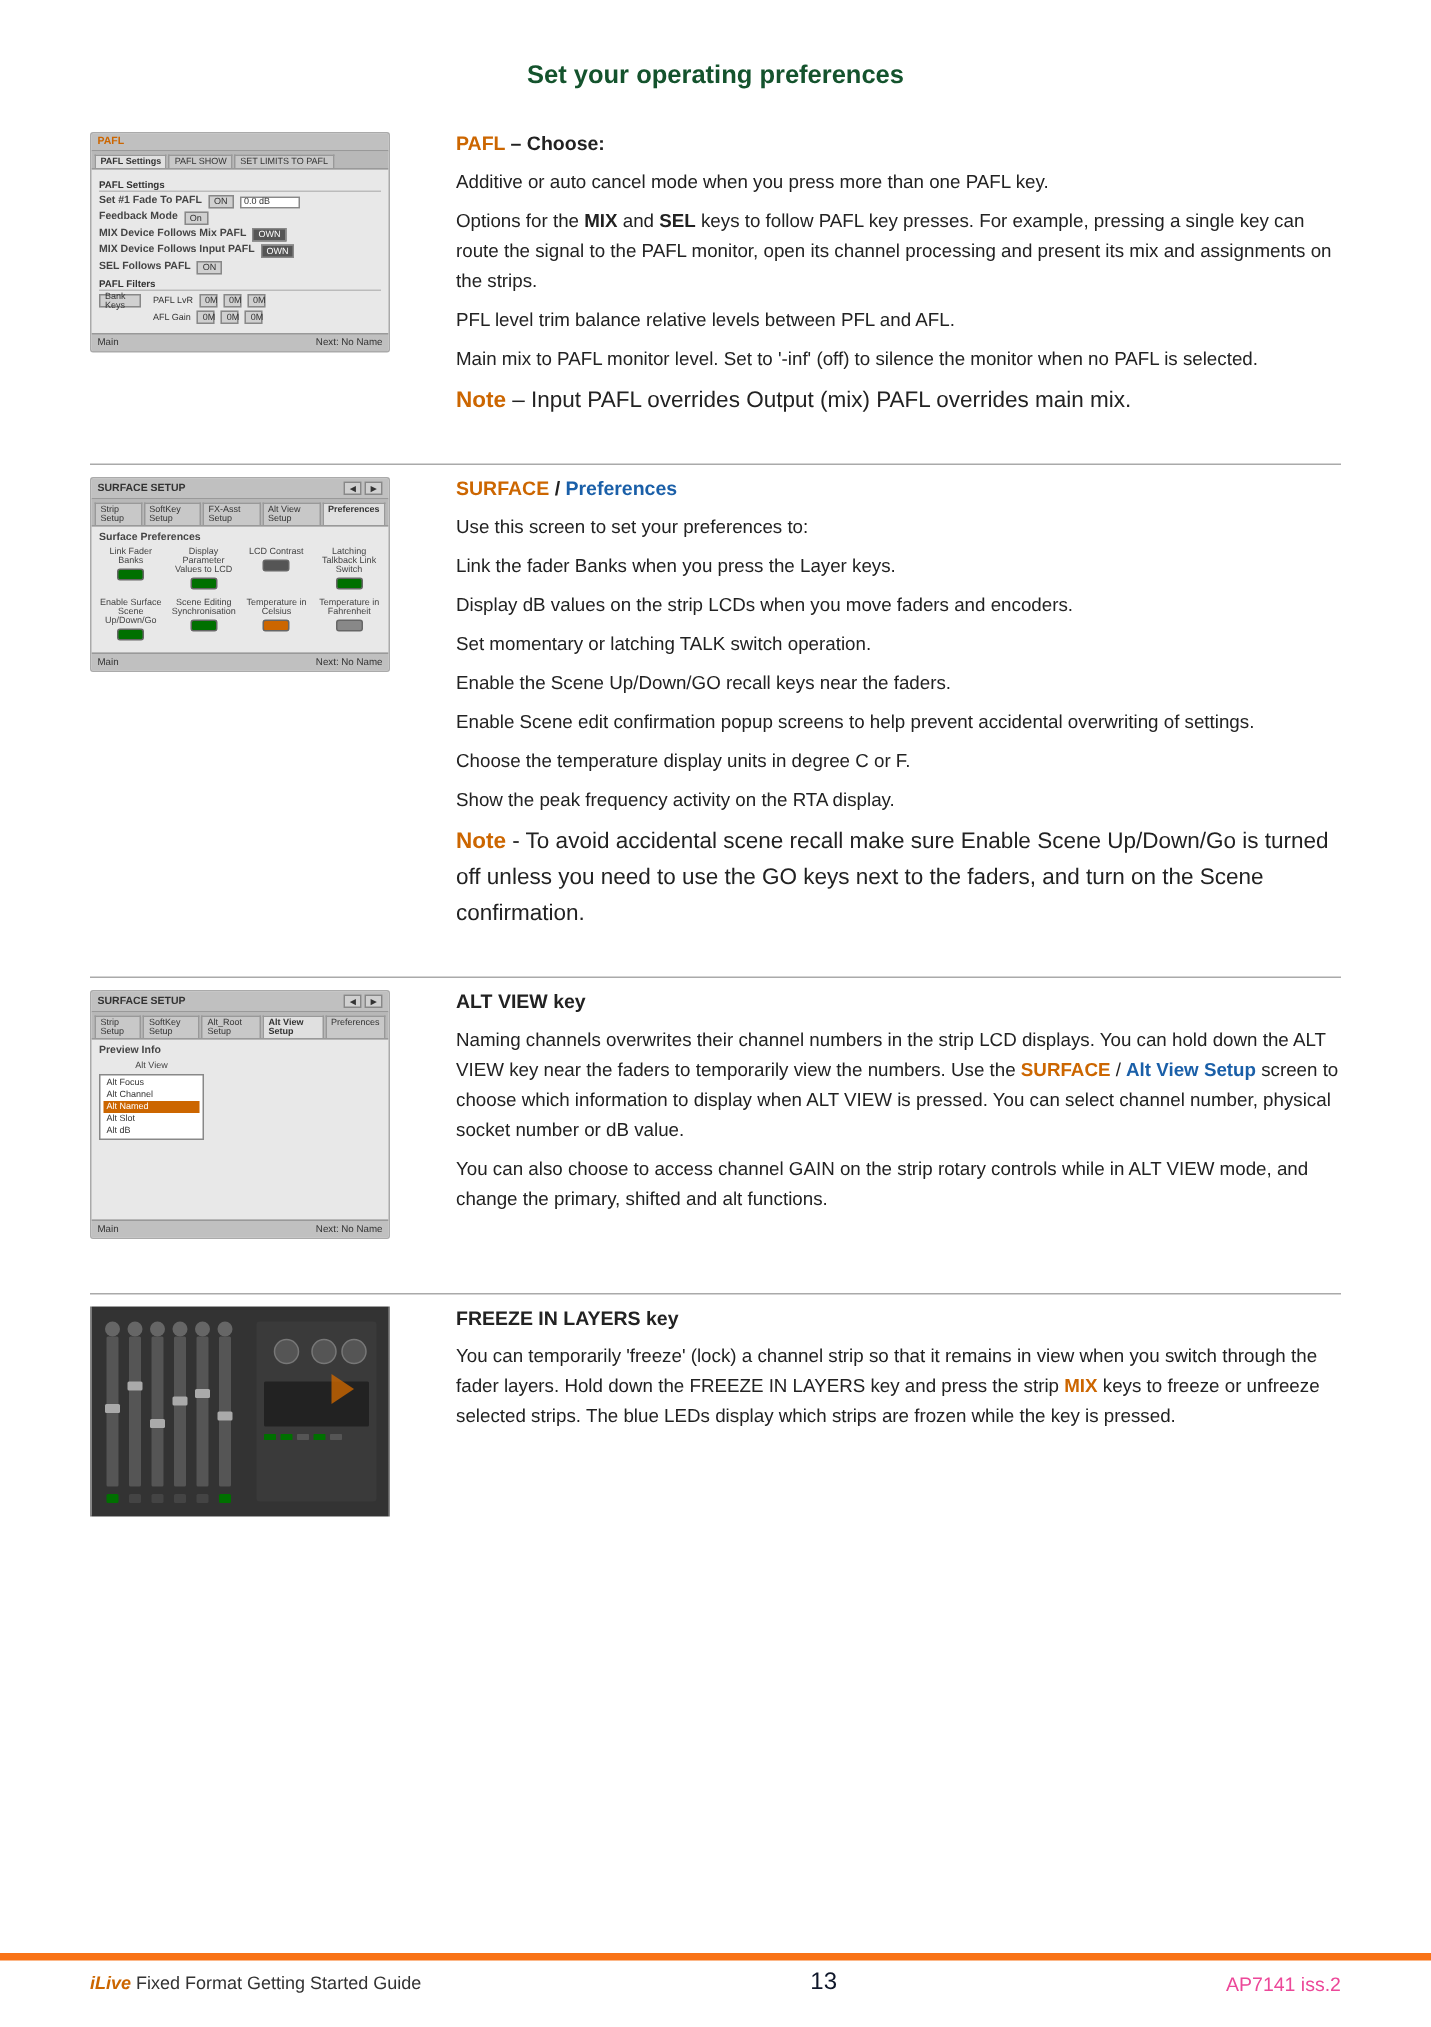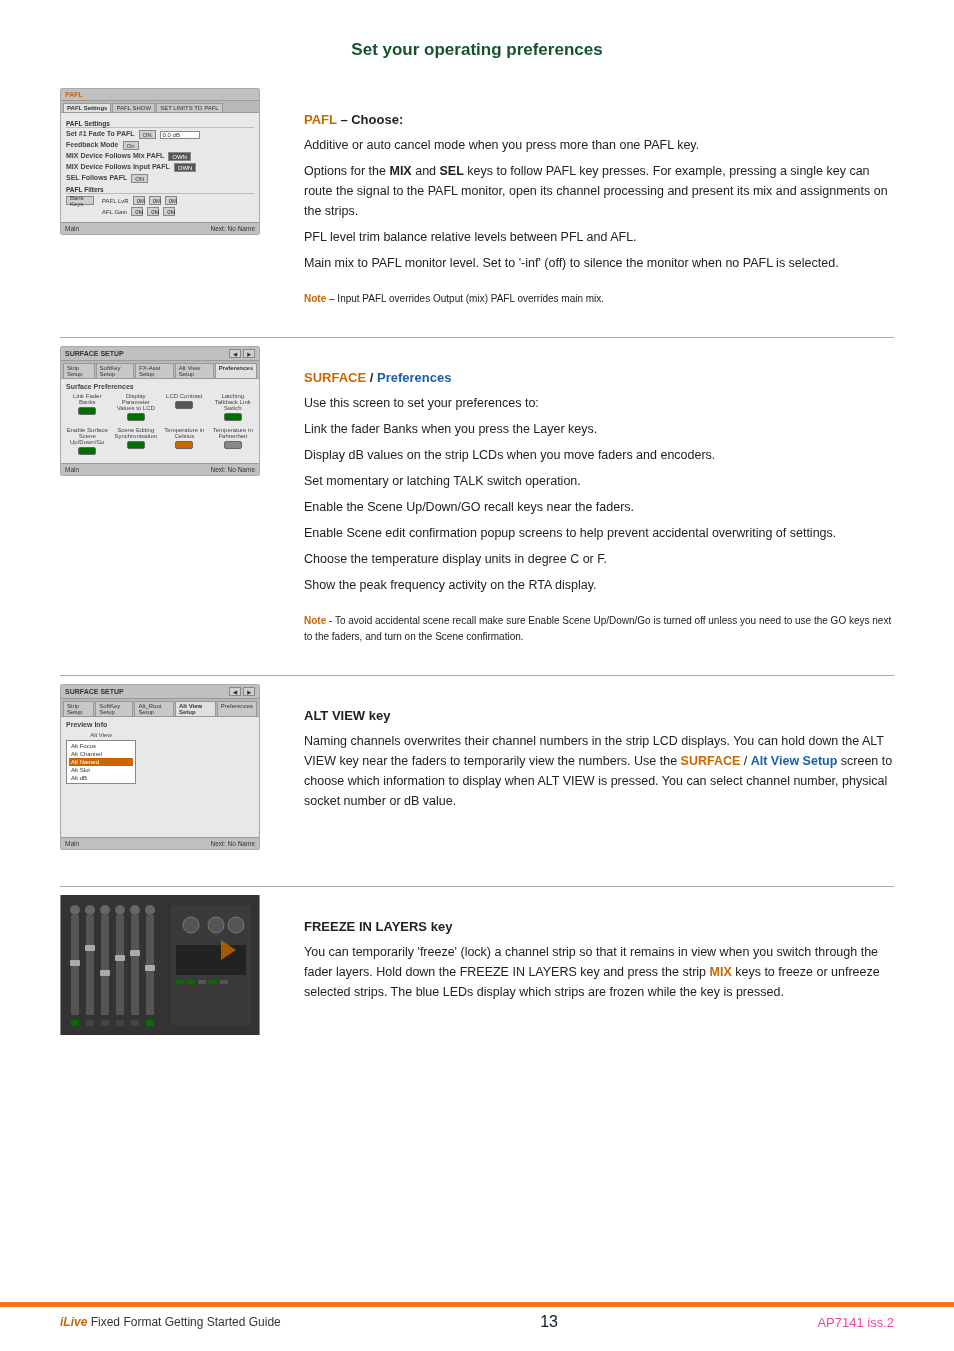--- a/index.html
+++ b/index.html
@@ -31,38 +31,37 @@
       margin-bottom: 30px;
       gap: 24px;
     }
     .section-right {
       flex: 1;
     }
     .section-heading {
       font-size: 13px;
       font-weight: bold;
       margin-bottom: 8px;
-      margin-top: 24px;
     }
     .section-heading .orange { color: #cc6600; }
     .section-heading .blue { color: #1a5fa8; }
     .body-text {
       font-size: 12.5px;
       line-height: 1.6;
       color: #222;
       margin-bottom: 6px;
     }
     .body-text .bold { font-weight: bold; }
     .body-text .orange { color: #cc6600; font-weight: bold; }
     .body-text .blue { color: #1a5fa8; font-weight: bold; }
     .note-text {
-      font-size: 10px;
+      font-size: 15px;
       line-height: 1.6;
       color: #222;
-      margin-top: 18px;
+      margin-top: 6px;
     }
     .note-text .orange { color: #cc6600; font-weight: bold; }
     
     .screenshot {
       width: 200px;
       background: #e8e8e8;
       border: 1px solid #aaa;
       border-radius: 2px;
       overflow: hidden;
       font-size: 7px;
@@ -451,20 +450,21 @@
           <span>Next: No Name</span>
         </div>
       </div>
     </div>
     <div class="section-right">
       <div class="section-heading">
         <span class="bold">ALT VIEW</span>
         <span> key</span>
       </div>
       <div class="body-text">Naming channels overwrites their channel numbers in the strip LCD displays. You can hold down the ALT VIEW key near the faders to temporarily view the numbers. Use the <span class="orange">SURFACE</span> / <span class="blue">Alt View Setup</span> screen to choose which information to display when ALT VIEW is pressed. You can select channel number, physical socket number or dB value.</div>
+      <div class="body-text">You can also choose to access channel GAIN on the strip rotary controls while in ALT VIEW mode, and change the primary, shifted and alt functions.</div>
     </div>
   </div>
 
   <div class="divider-line"></div>
 
   <div class="section">
     <div class="section-left-wrapper">
       <div class="photo-placeholder">
 
         <svg width="200" height="140">

